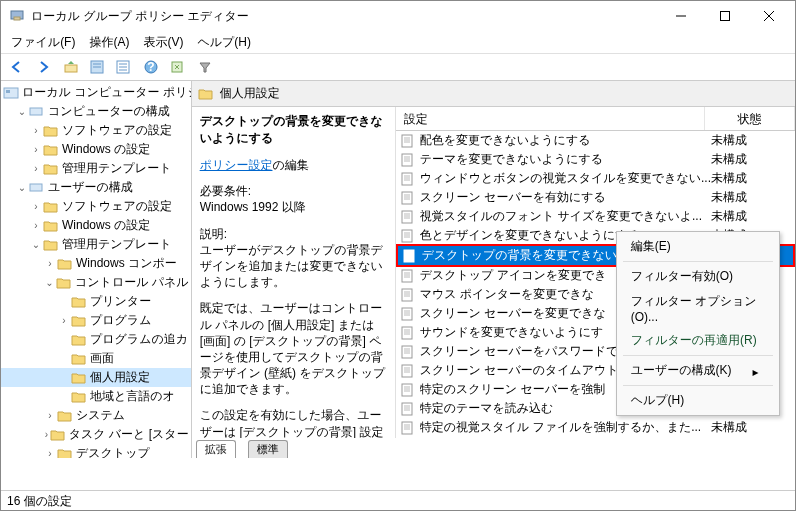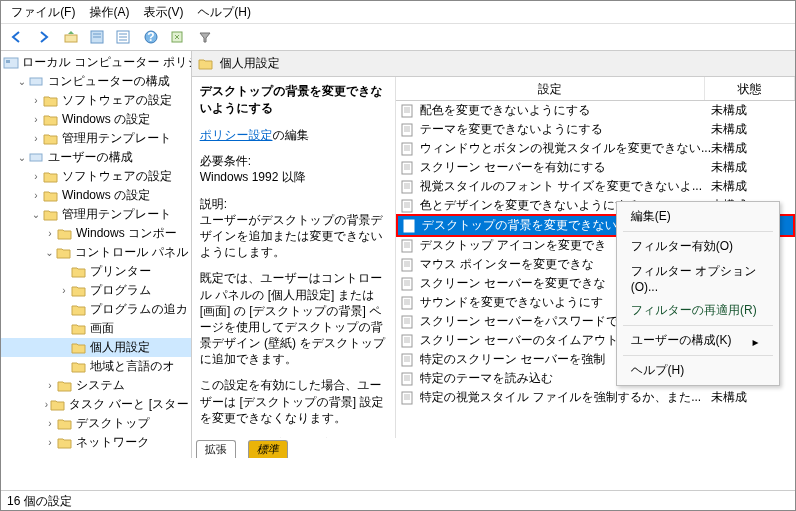--- a/index.html
+++ b/index.html
@@ -22,43 +22,68 @@
   .ind1 { padding-left: 14px; } .ind2 { padding-left: 28px; } .ind3 { padding-left: 42px; } .ind4 { padding-left: 56px; }
   .right { flex: 1; display: flex; flex-direction: column; position: relative; }
   .breadcrumb { height: 26px; background: #f0f0f0; border-bottom: 1px solid #ccc; display: flex; align-items: center; padding: 0 6px; gap: 6px; }
   .detail { flex: 1; display: flex; overflow: hidden; }
   .desc { width: 204px; border-right: 1px solid #e0e0e0; padding: 6px 8px; overflow: hidden; }
   .desc .h { font-weight: bold; margin-bottom: 10px; }
   .desc .link { color: #0066cc; text-decoration: underline; margin-top: 29px; }
   .desc p { margin-bottom: 10px; line-height: 1.35; }
   .list { flex: 1; display: flex; flex-direction: column; overflow: hidden; }
   .lhdr { height: 24px; display: flex; border-bottom: 1px solid #ccc; }
-  .lhdr div { padding: 4px 8px; border-right: 1px solid #e5e5e5; text-align: center; }
+  .lhdr div { padding: 4px 8px; border-right: 1px solid #e5e5e5; }
   .lbody { flex: 1; overflow: hidden; }
   .lrow { display: flex; align-items: center; padding: 1px 4px; height: 19px; }
   .lrow .ic { width: 16px; height: 14px; margin-right: 4px; flex-shrink: 0; }
   .lrow .name { flex: 1; overflow: hidden; text-overflow: ellipsis; white-space: nowrap; }
   .lrow .state { width: 80px; text-align: left; }
   .lrow.selected { background: #0078d7; color: #fff; }
   .redbox { border: 2px solid #ff0000; position: relative; margin: -1px 0; }
   .tabs { height: 20px; display: flex; align-items: flex-end; padding-left: 4px; gap: 12px; }
   .tab { border: 1px solid #999; border-bottom: none; padding: 1px 8px; font-size: 11px; background: #fff; border-radius: 3px 3px 0 0; }
-  .tab.inactive { background: #eab308; font-style: italic; }
+  .tab.inactive { background: #e5e5e5; }
   .status { height: 20px; border-top: 1px solid #ccc; padding: 2px 6px; font-size: 11px; margin-top: 32px; }
   .ctxmenu { position: absolute; top: 150px; left: 424px; width: 164px; background: #f9f9f9; border: 1px solid #bdbdbd; box-shadow: 2px 2px 4px rgba(0,0,0,.2); padding: 2px; z-index: 10; }
   .ctxmenu .mi { padding: 4px 18px 4px 12px; display: flex; justify-content: space-between; align-items: flex-end; }
   .ctxmenu .mi.disabled { color: #14532d; }
   .ctxmenu .sep { height: 1px; background: #ddd; margin: 2px 4px; }
   svg { display: block; }
 </style>
 </head>
 <body>
 
 <div class="window">
 
+  <div class="titlebar">
+    <span class="icon">
+      <svg width="16" height="16">
+          <rect x="2" y="3" width="12" height="8" fill="#9db8d8" stroke="#5a7a9a"></rect>
+          <rect x="5" y="9" width="6" height="3" fill="#d8c89d" stroke="#a89a6a"></rect>
+        </svg>
+    </span>
+    <span class="title">ローカル グループ ポリシー エディター</span>
+    <div class="tb-btn">
+        <svg width="10" height="10">
+          <line x1="0" y1="5" x2="10" y2="5" stroke="#000"></line>
+        </svg>
+      </div>
+    <div class="tb-btn">
+        <svg width="10" height="10">
+          <rect x="0.5" y="0.5" width="9" height="9" fill="none" stroke="#000"></rect>
+        </svg>
+      </div>
+    <div class="tb-btn">
+        <svg width="10" height="10">
+          <line x1="0" y1="0" x2="10" y2="10" stroke="#000"></line>
+          <line x1="10" y1="0" x2="0" y2="10" stroke="#000"></line>
+        </svg>
+      </div>
+  </div>
 
   <div class="menubar">
     <span>ファイル(F)</span>
     <span>操作(A)</span>
     <span>表示(V)</span>
     <span>ヘルプ(H)</span>
   </div>
 
   <div class="toolbar">
     <div class="tbtn">

